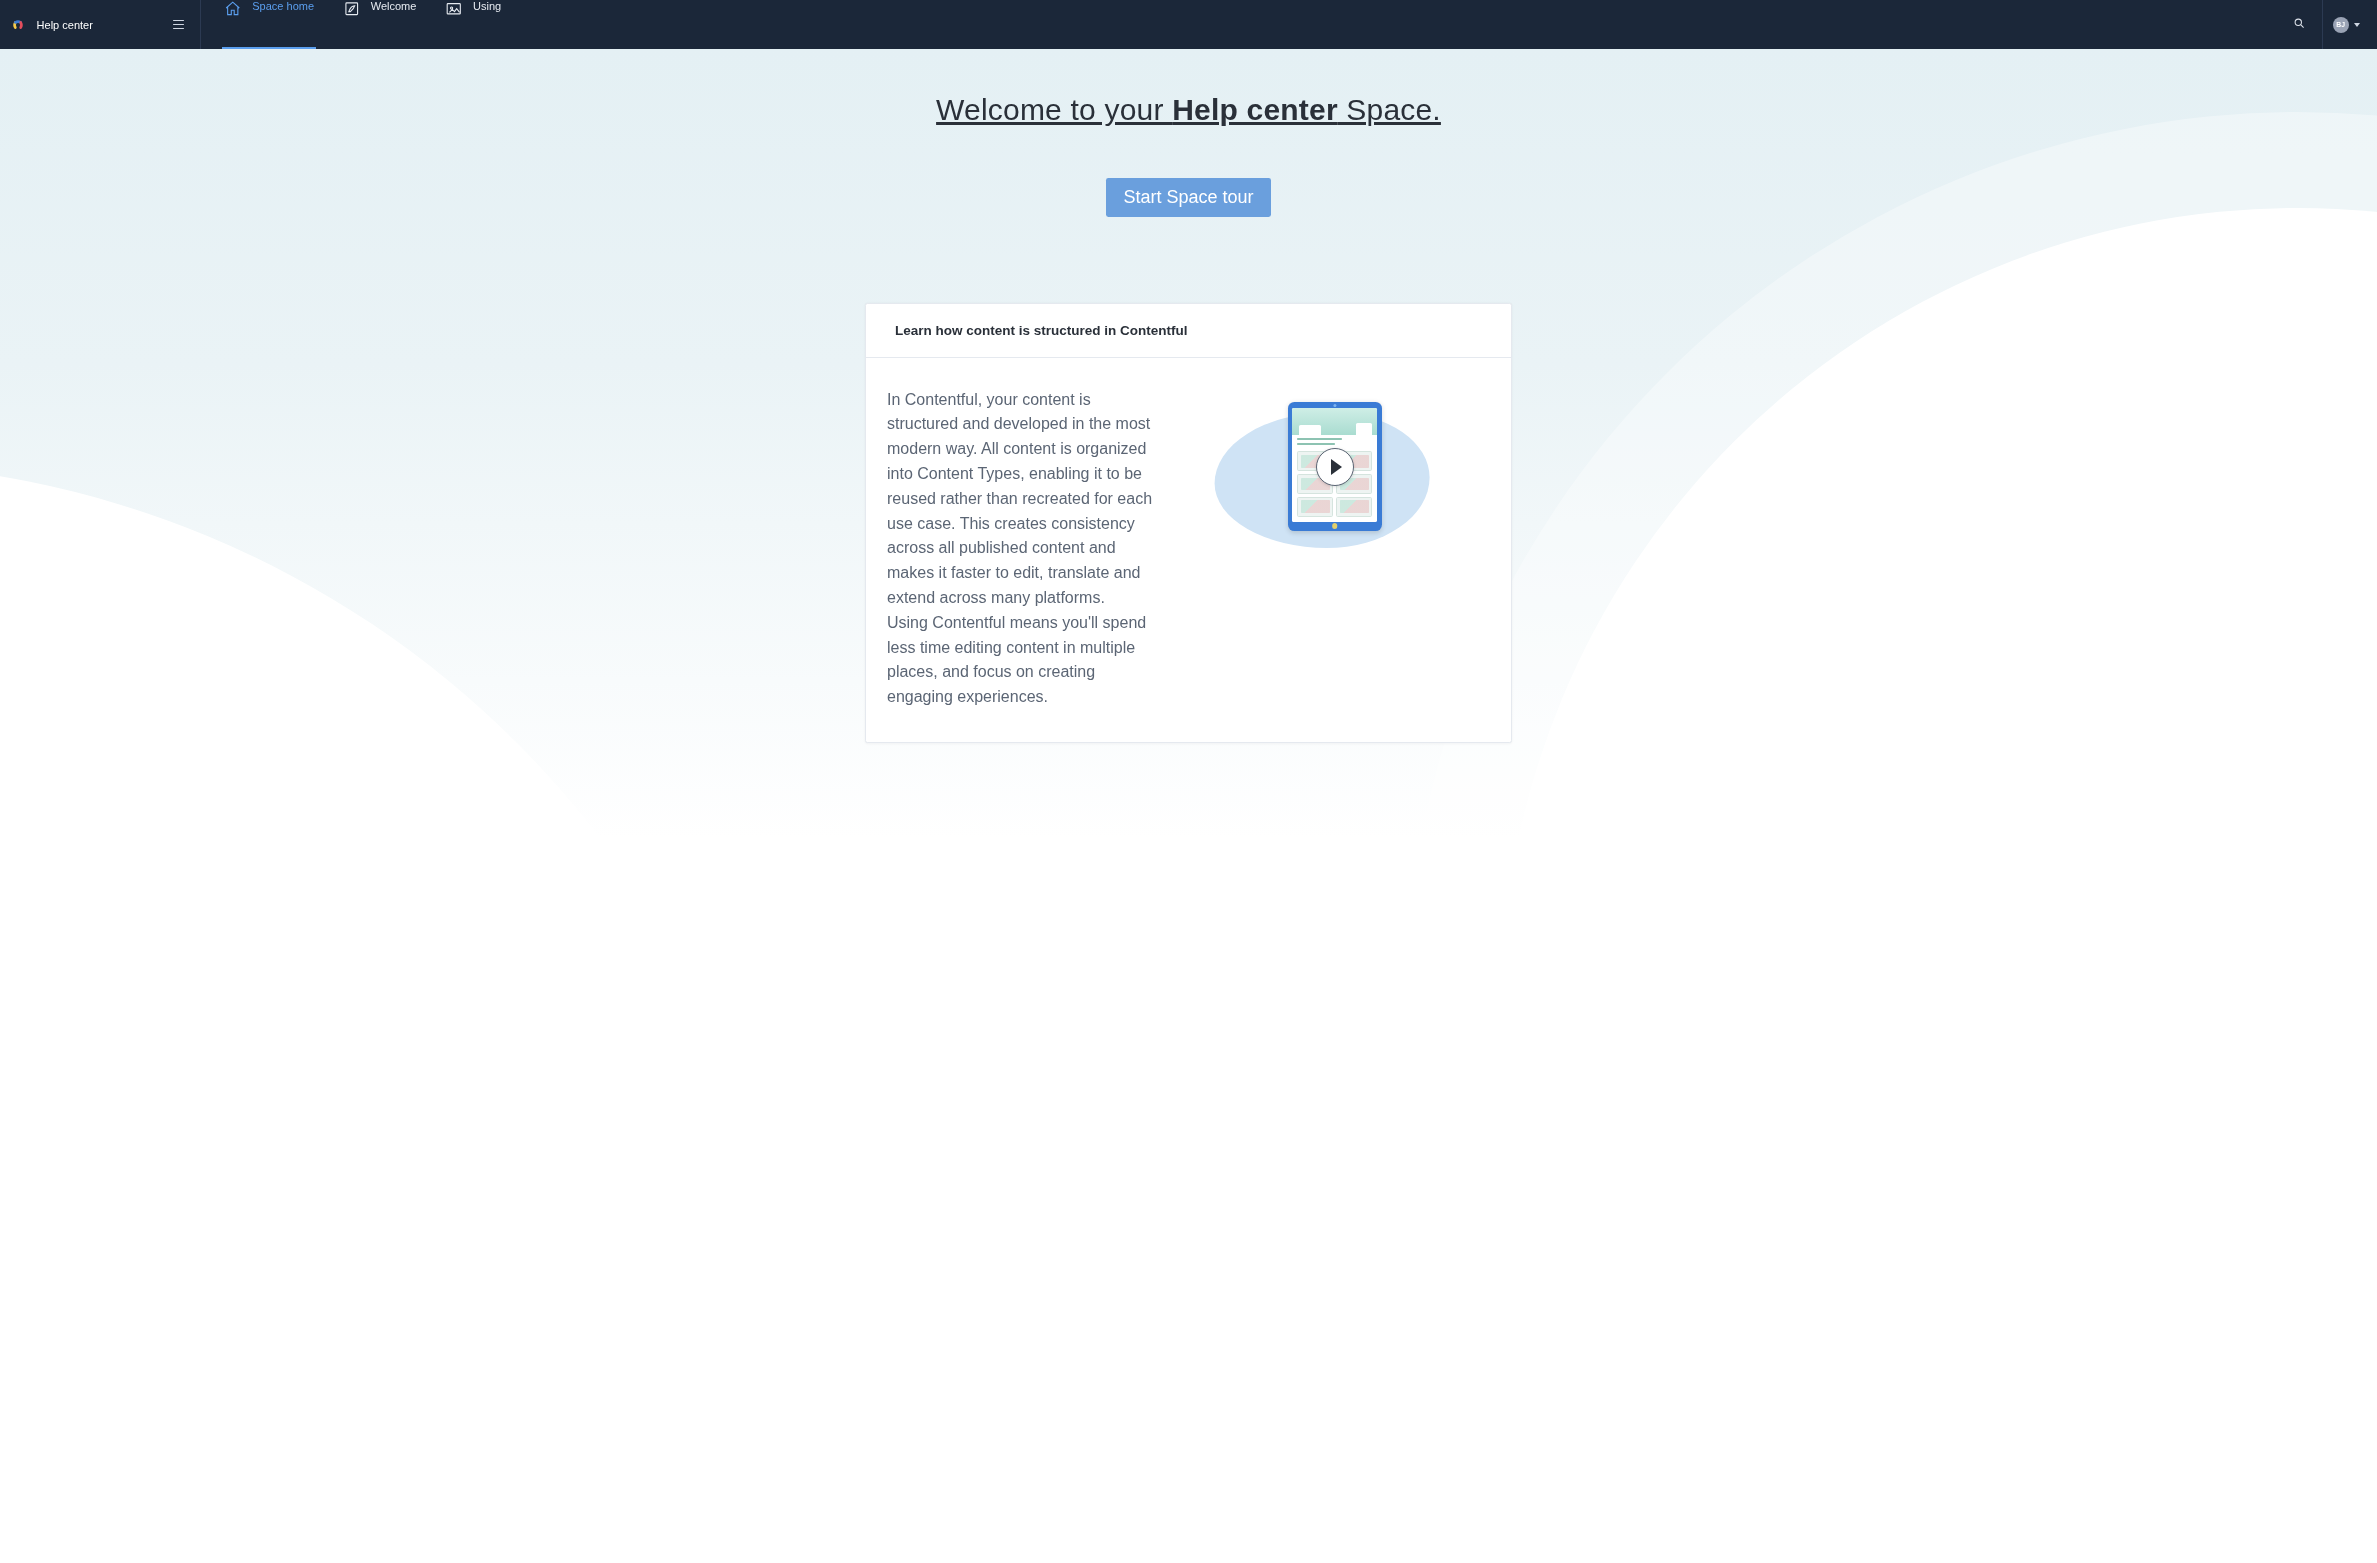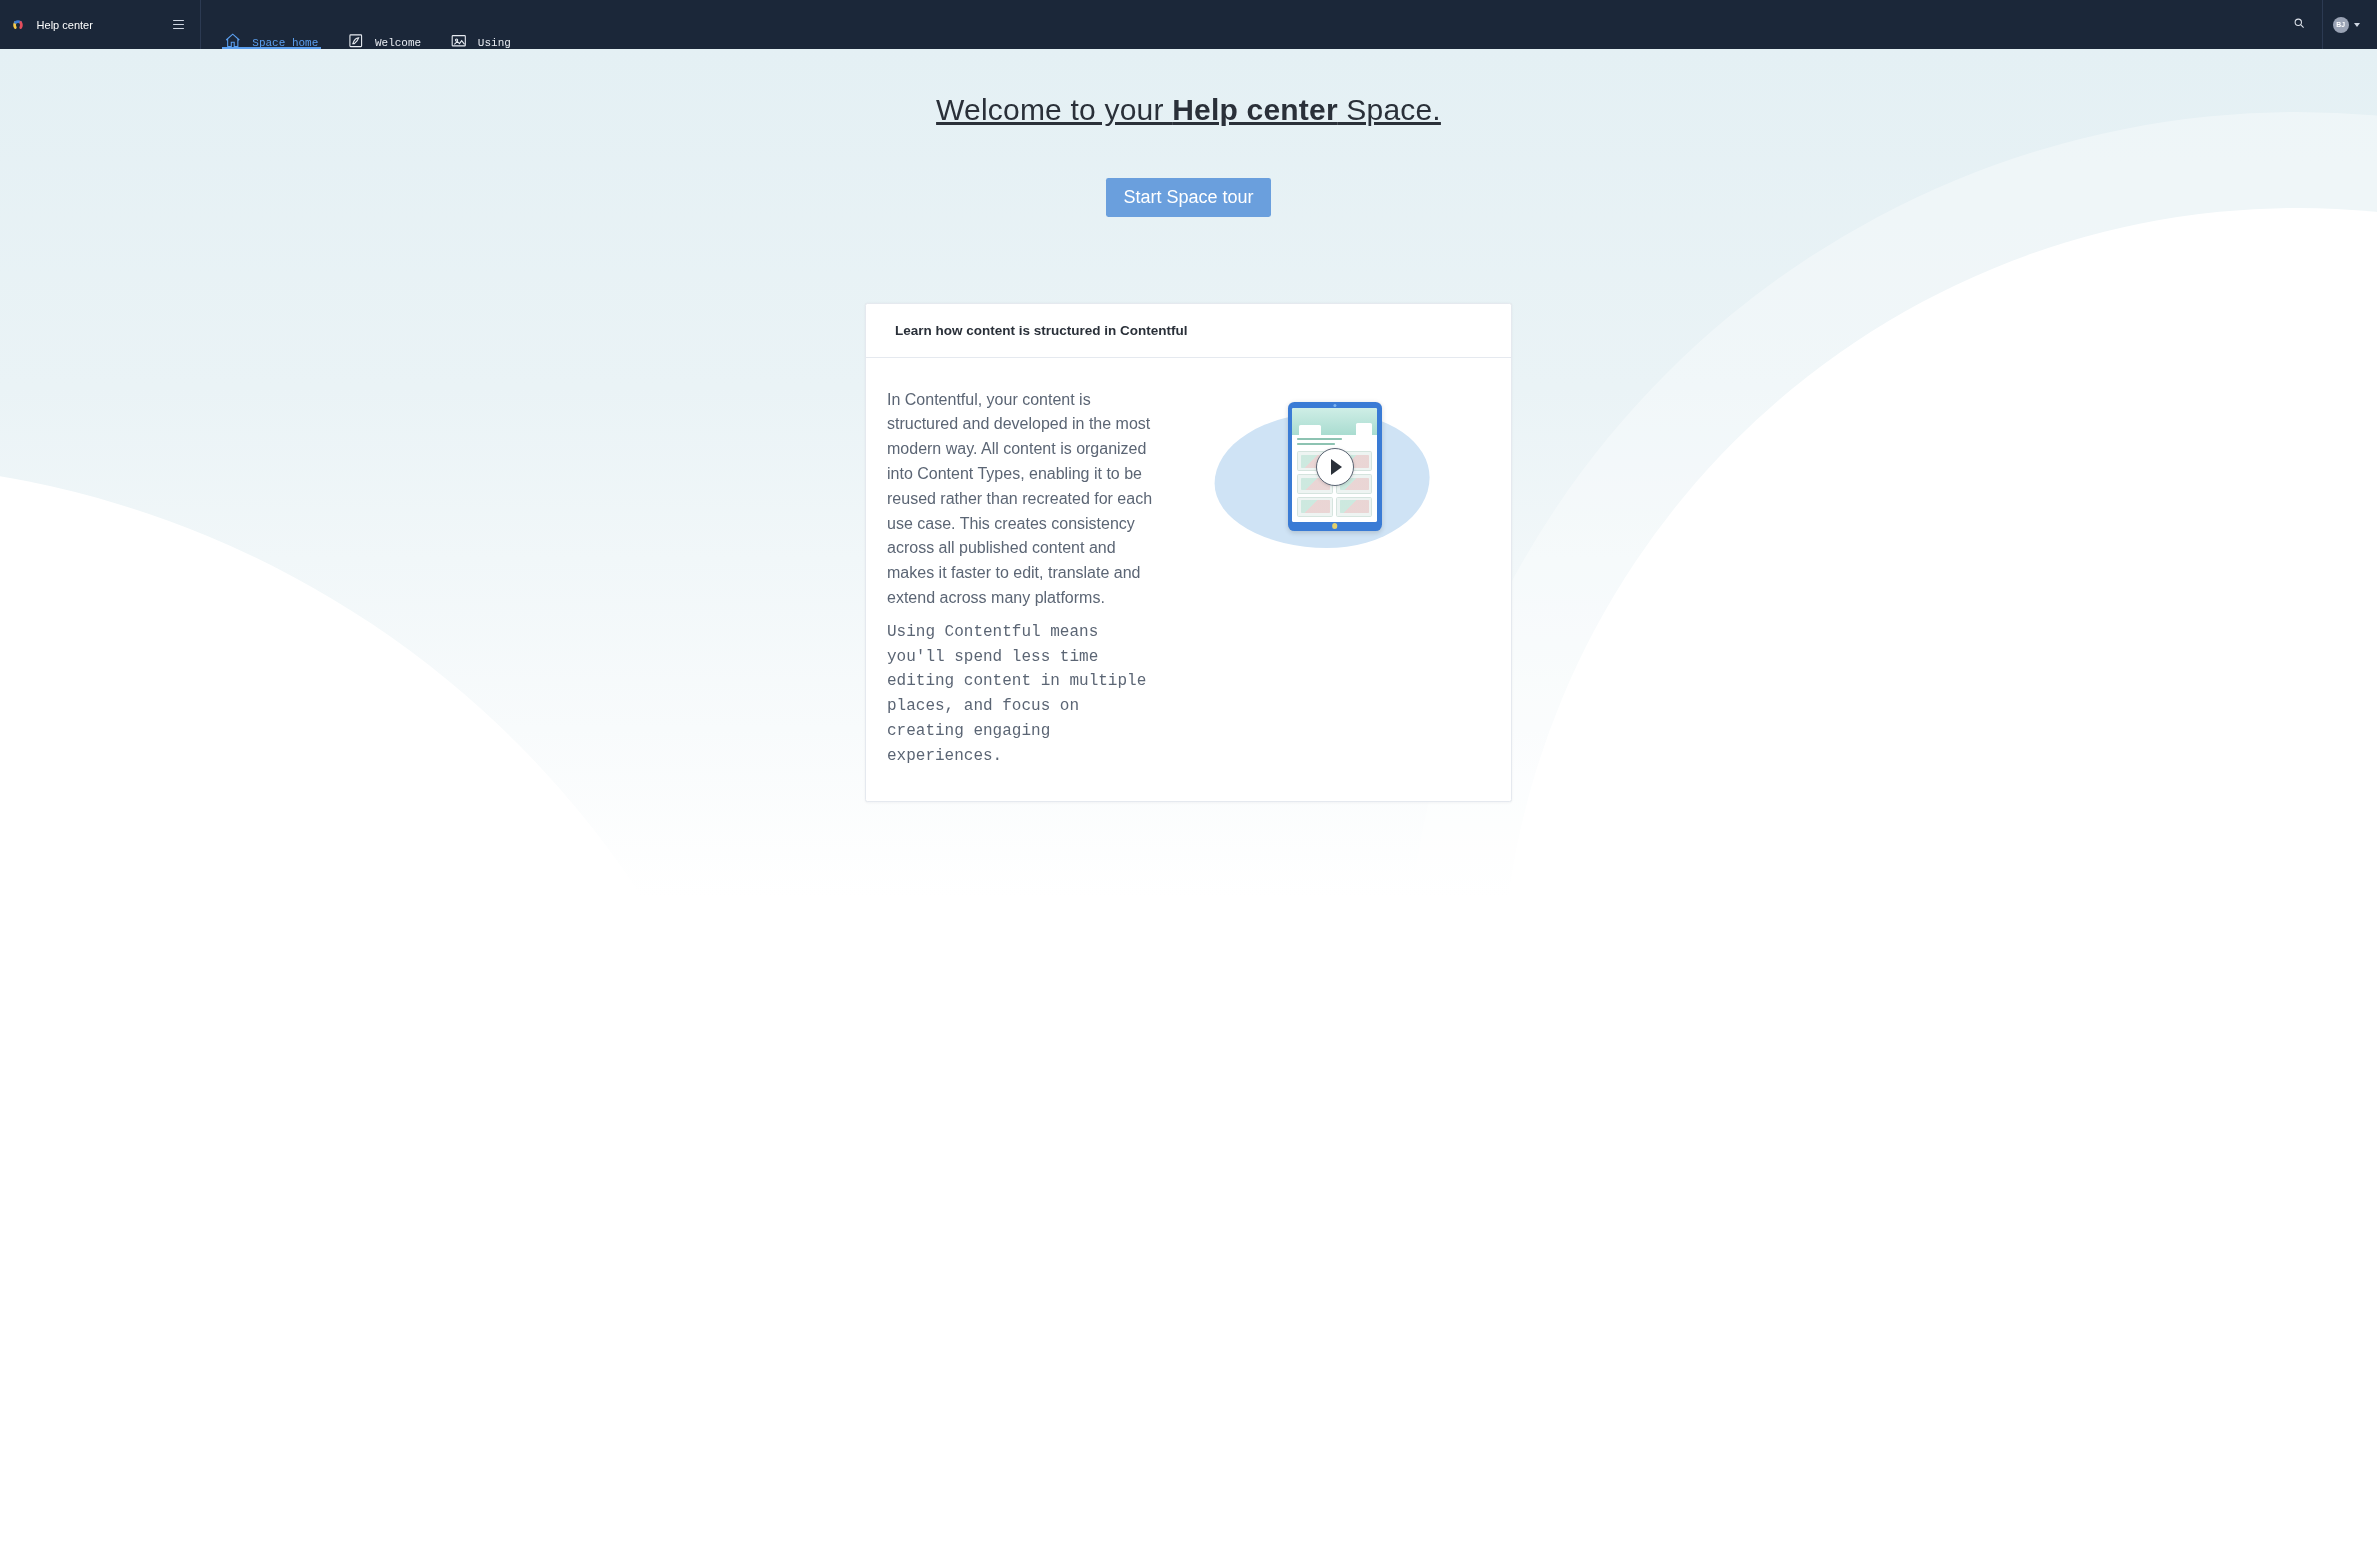--- a/index.html
+++ b/index.html
@@ -42,24 +42,23 @@
     }
     .hamburger div { width: 11px; height: 1.6px; background: #cfd6e2; border-radius: 0.8px; }
 
     .nav-tabs {
       display: flex; align-items: stretch;
       flex: 1;
       padding-left: 21px;
       gap: 24px;
     }
     .nav-tab {
-      display: flex; align-items: flex-end; gap: 10.4px;
+      display: flex; align-items: flex-start; gap: 10.4px;
       color: #e7ebf1; cursor: pointer; position: relative;
       padding: 0 2.4px;
-      font-family: Liberation Mono, monospace;
     }
     .nav-tab.active { color: #5b9fef; }
     .nav-tab.active::after {
       content: ""; position: absolute; left: 0; right: 0; bottom: 0;
       height: 2.4px; background: #5b9fef;
     }
     .nav-tab .icon { width: 17.5px; height: 17.5px; display: inline-flex; align-items:center; justify-content:center; }
     .nav-tab.active .icon svg { stroke: #5b9fef; }
     .nav-tab .icon svg { stroke: #e7ebf1; fill: none; stroke-width: 1.5; }
 
@@ -163,21 +162,21 @@
       padding: 30px 21px 32px;
       gap: 27px;
       align-items: flex-start;
     }
     .card-text {
       flex: 0 0 44%;
       font-size: 16px;
       line-height: 1.55;
       color: #5b6574;
     }
-    .card-text p + p { margin-top: 9px; font-family: Liberation Mono, monospace; }
+    .card-text p + p { margin-top: 0; }
     .card-illus {
       flex: 1;
       display:flex; align-items:center; justify-content:center;
       min-height: 158px;
       position: relative;
     }
     .blob {
       position:absolute; width: 215px; height: 135px;
       background: #cfe3f5;
       border-radius: 60% 50% 55% 60% / 60% 55% 60% 55%;

